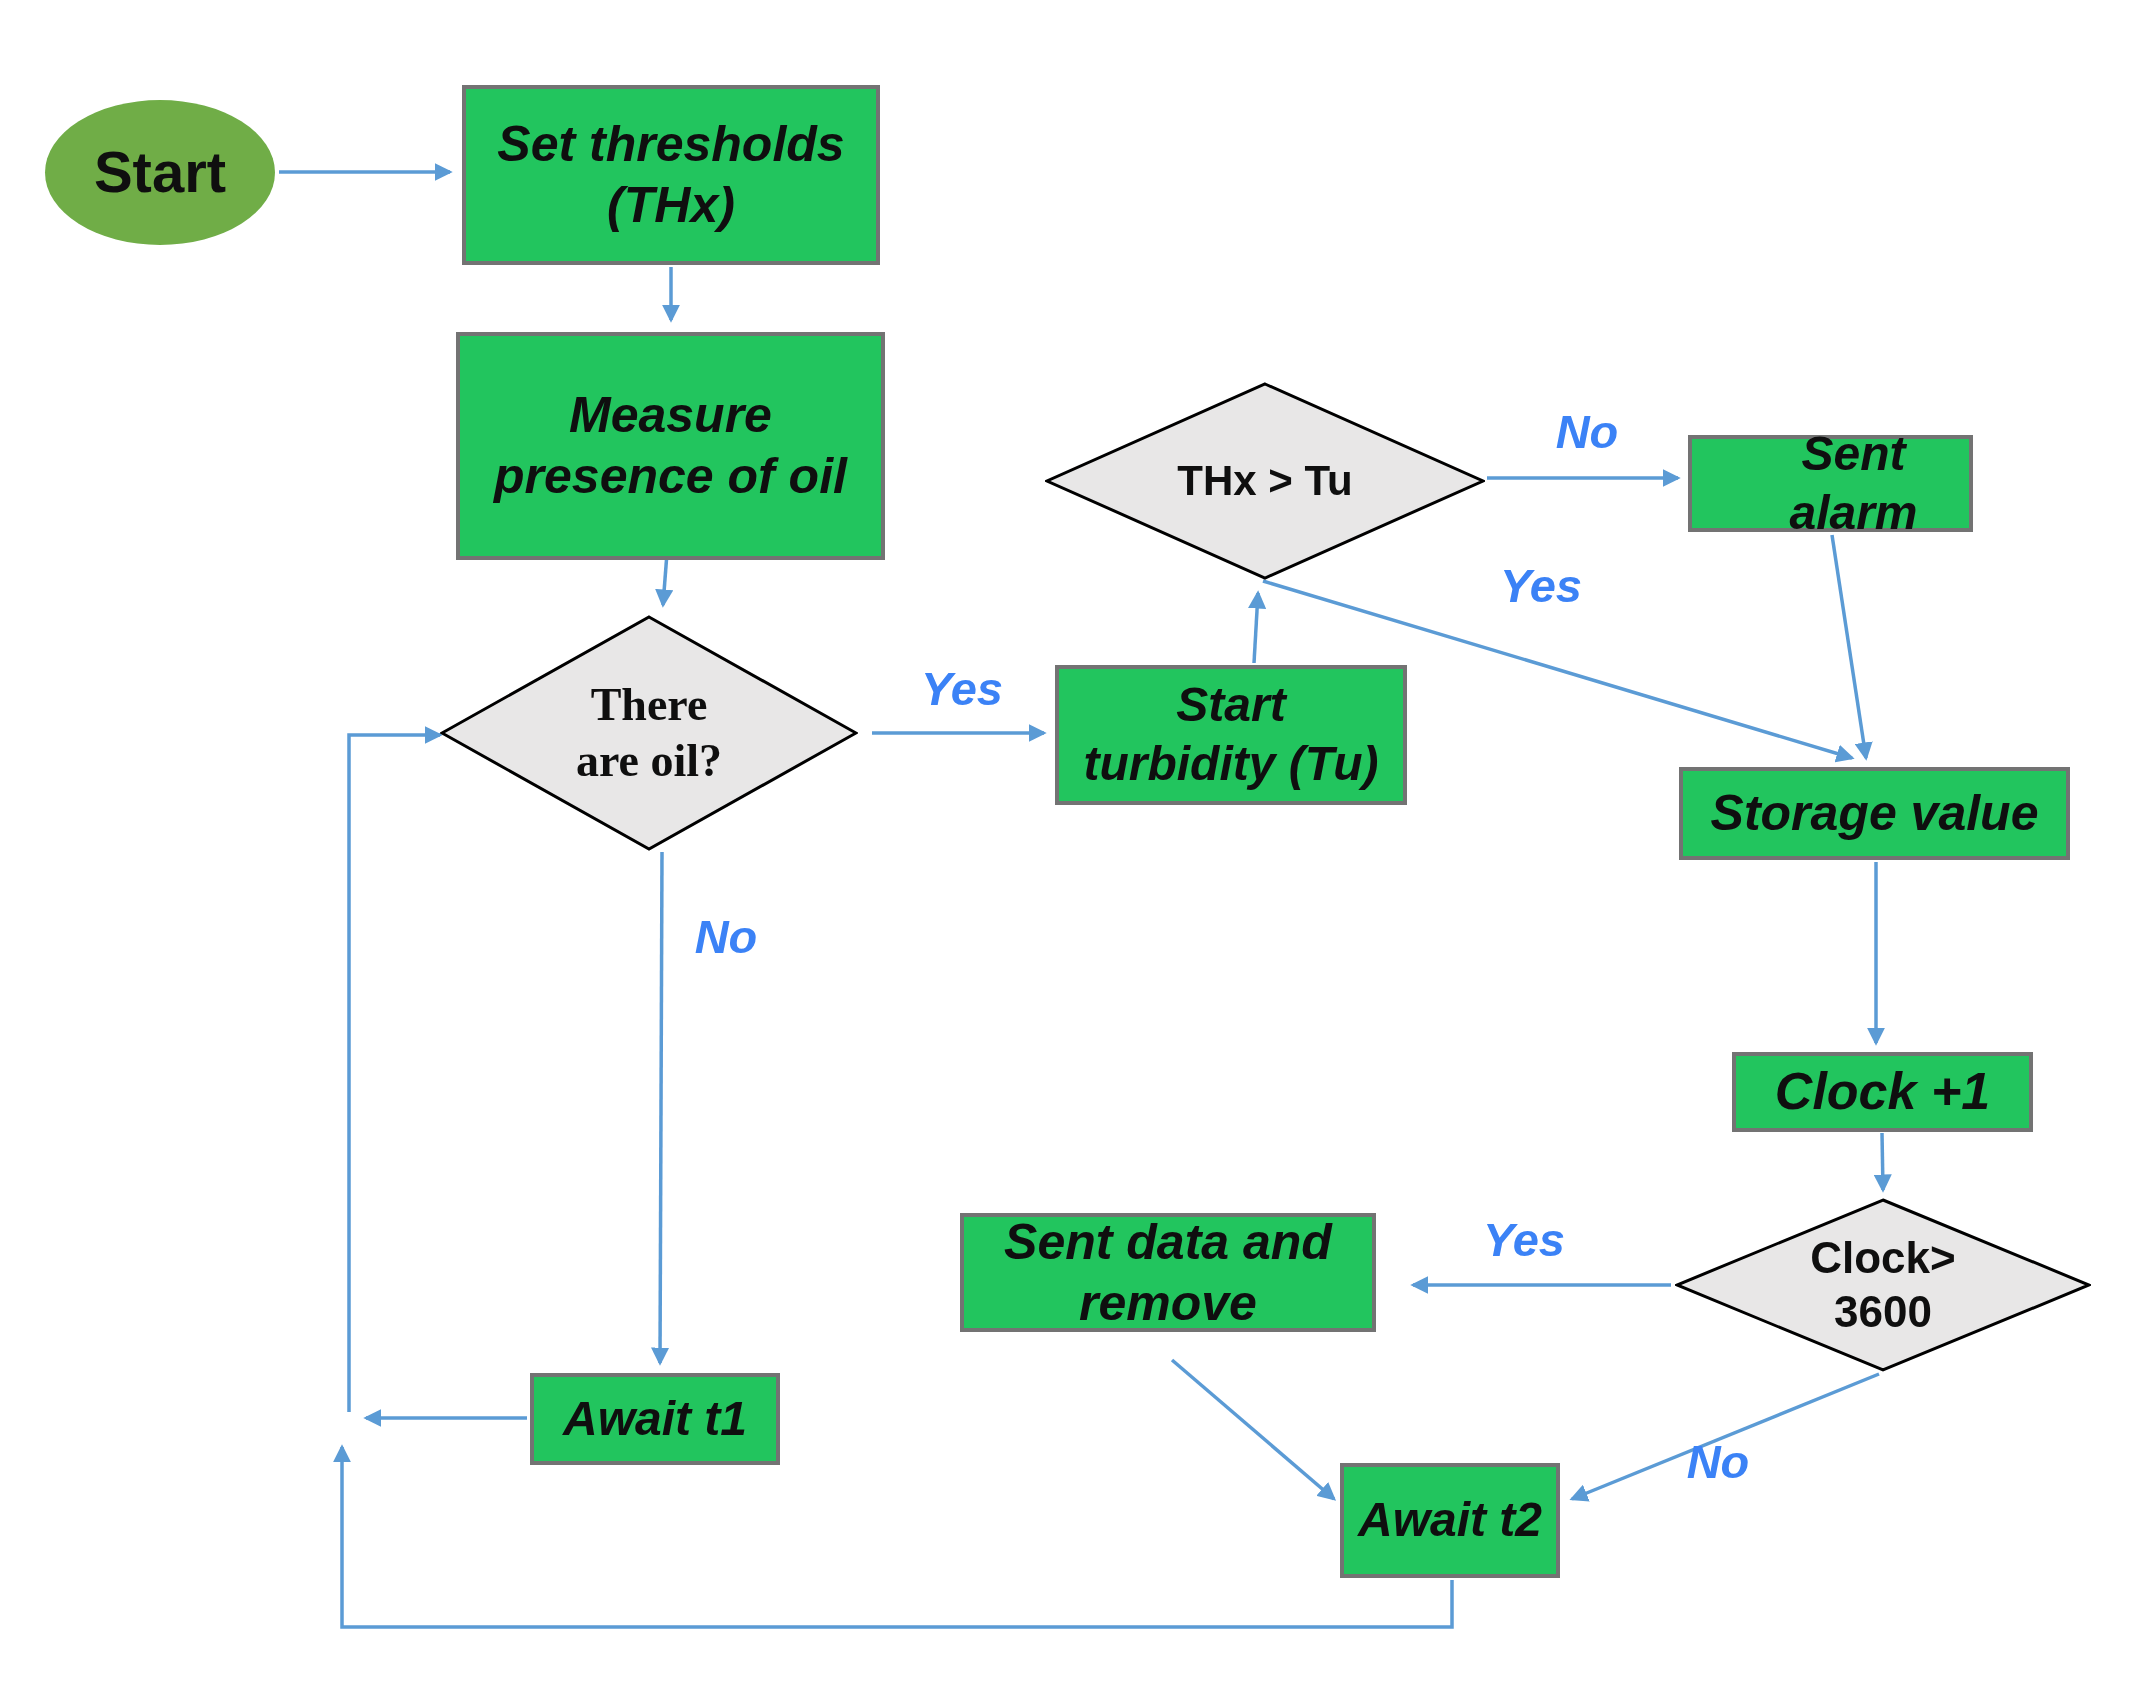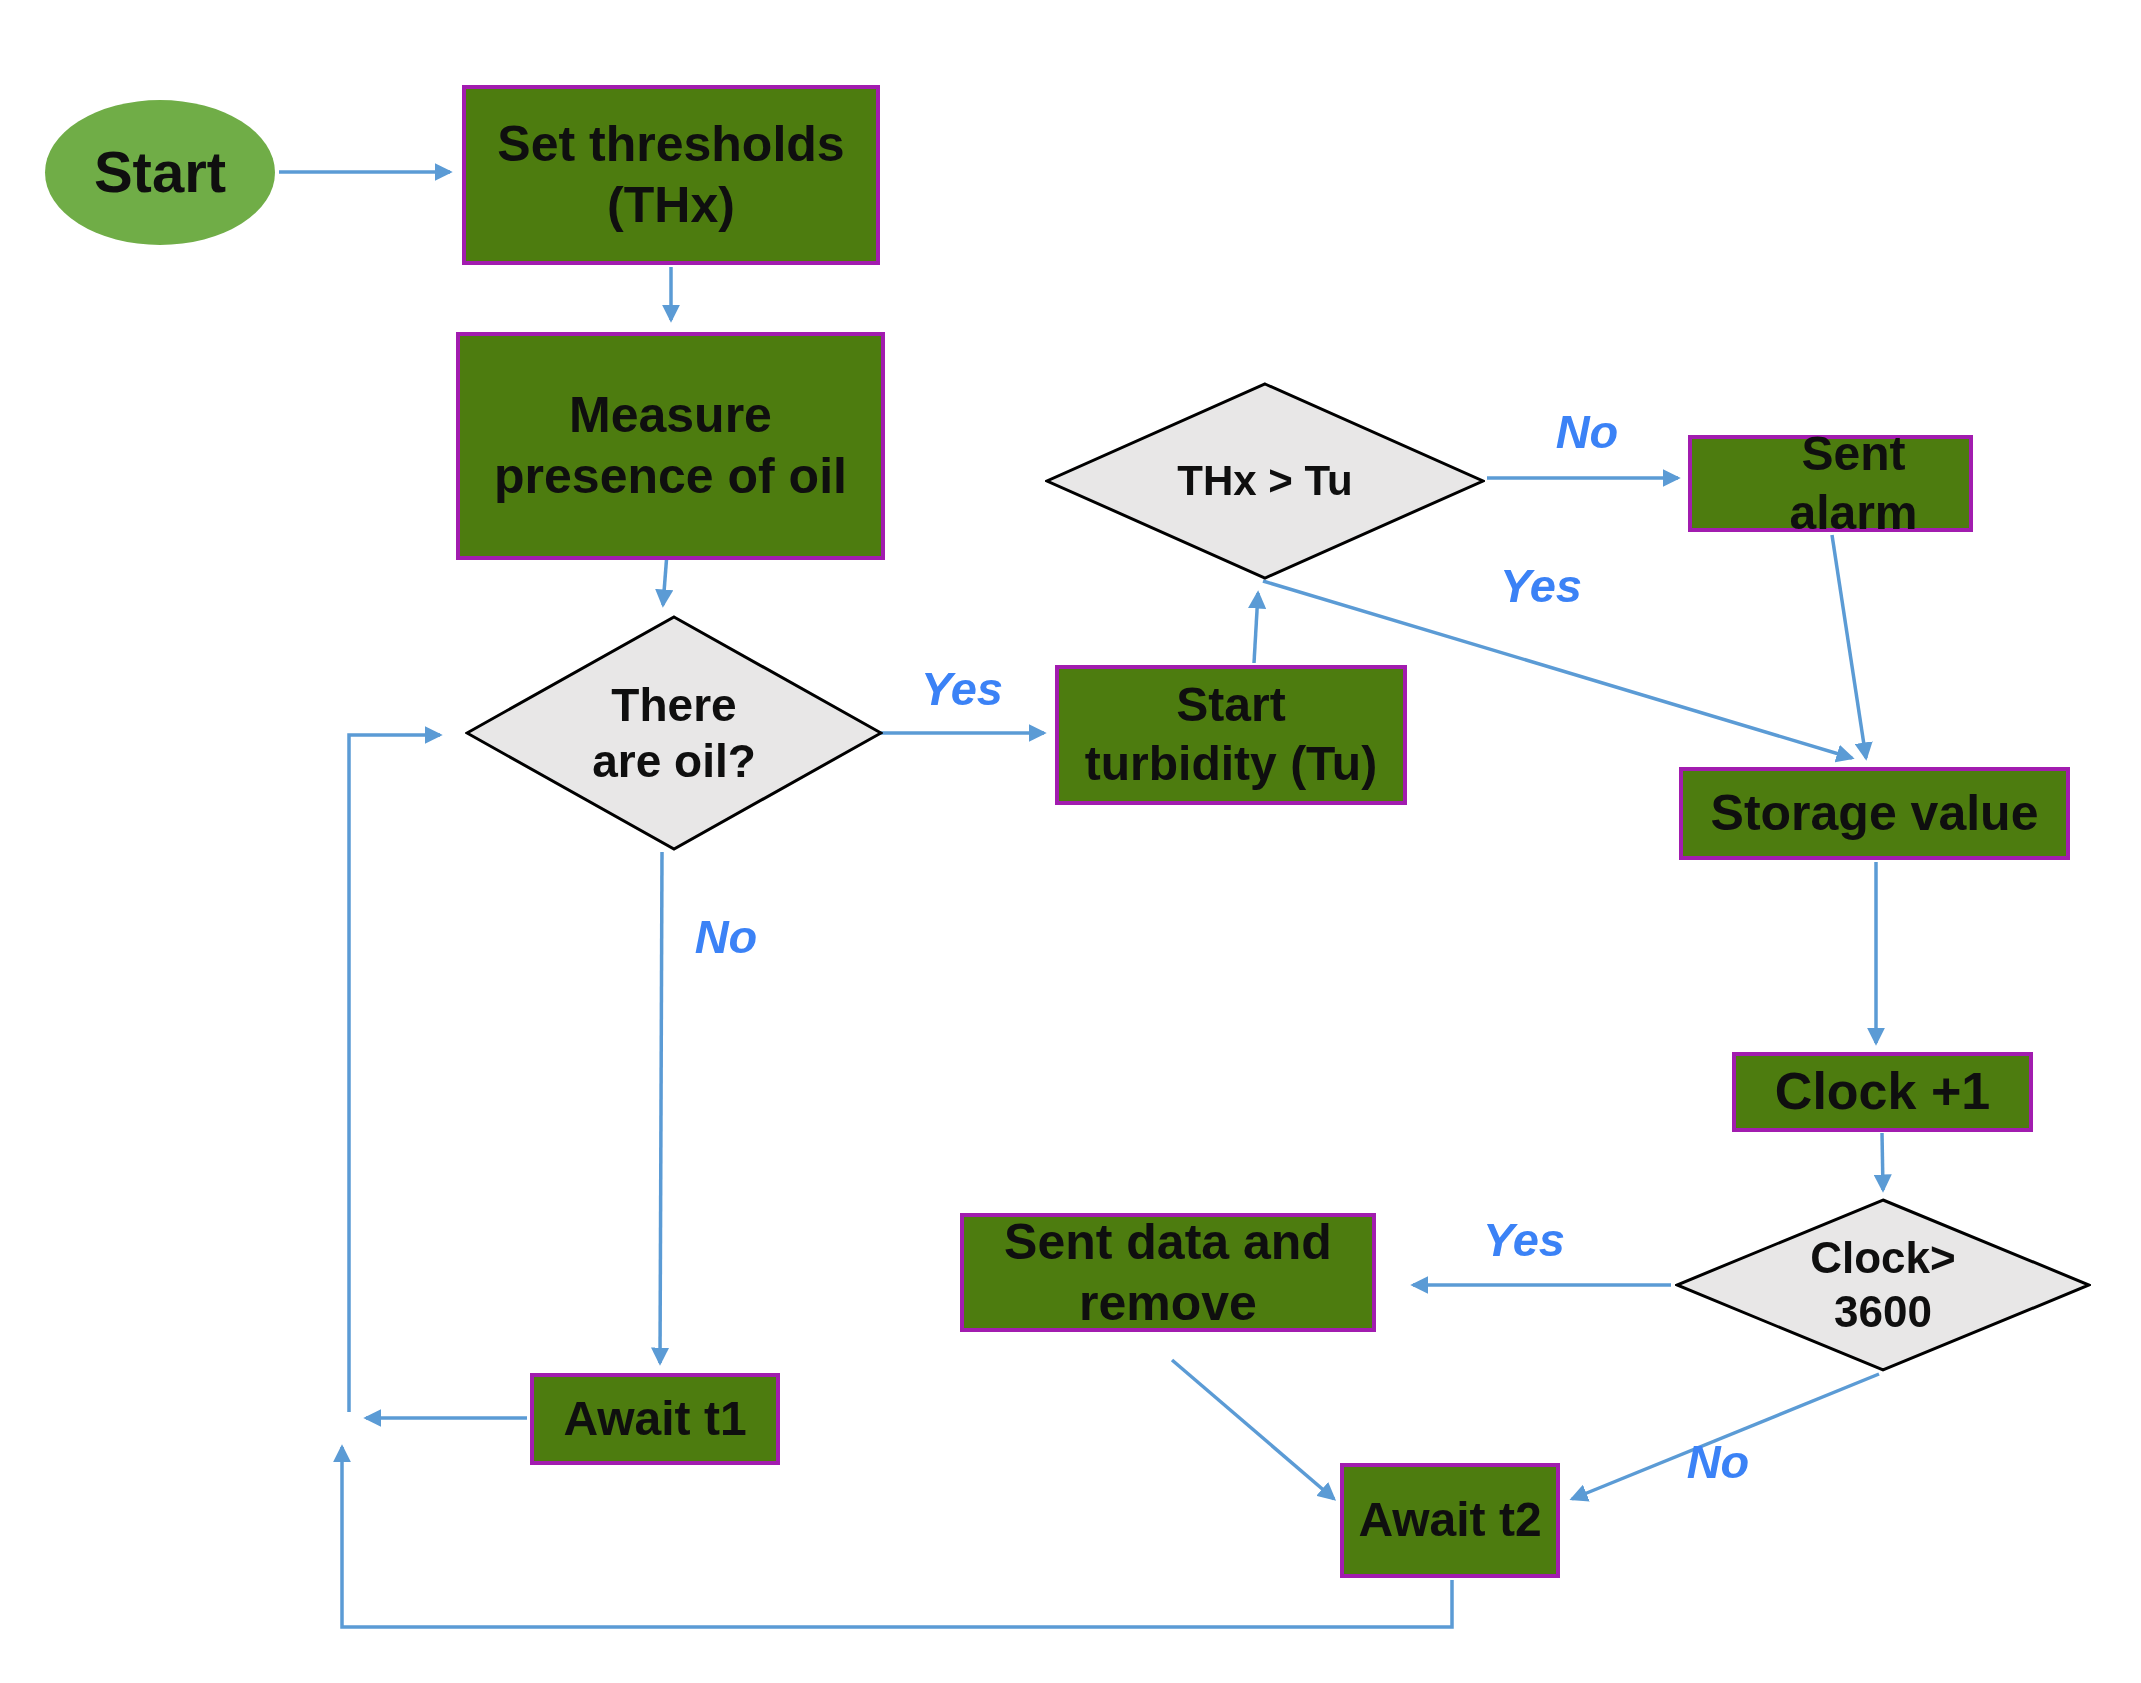--- a/index.html
+++ b/index.html
@@ -12,21 +12,21 @@
     overflow:hidden;
     border-radius:7px;
   }
   #edges { position:absolute; left:0; top:0; z-index:1; }
   .node {
     position:absolute; z-index:2;
     display:flex; align-items:center; justify-content:center;
     text-align:center; font-weight:bold;
     box-sizing:border-box;
   }
-  .rect   { background:#4d7c0f; border:4px solid #a21caf; }
+  .rect   { background:#22c55e; border:4px solid #737373;font-style:italic; }
   .ellipse{ background:#70ad47; border-radius:50%; }
   .diamond{ background:transparent; }
   .diamond > svg { position:absolute; left:0; top:0; }
   .node-label { position:relative; white-space:pre-line; line-height:1.22; z-index:2; }
   .edge-label {
     position:absolute; z-index:3;
     transform:translate(-50%,-50%);
     font-weight:bold; font-size:47px; color:#3b82f6;
     white-space:nowrap;
     font-style:italic;
@@ -78,21 +78,21 @@
   <div class="node rect fs50" style="left:462px; top:85px; width:418px; height:180px;">
     <span class="node-label">Set thresholds
 (THx)</span>
   </div>
 
   <div class="node rect fs50" style="left:456px; top:332px; width:429px; height:228px;justify-content:center;">
     <span class="node-label">Measure
 presence of oil</span>
   </div>
 
-  <div class="node diamond fs46" style="left:465px; top:615px; width:418px; height:236px;">
+  <div class="node diamond fs46" style="left:440px; top:615px; width:418px; height:236px;font-family:Liberation Serif, serif;">
     <svg width="418" height="236">
       <polygon points="209,2 416,118 209,234 2,118" fill="#e8e7e7" stroke="#000000" stroke-width="3"></polygon>
     </svg>
     <span class="node-label">There
 are oil?</span>
   </div>
 
   <div class="node rect fs48" style="left:1055px; top:665px; width:352px; height:140px;">
     <span class="node-label">Start
 turbidity (Tu)</span>

